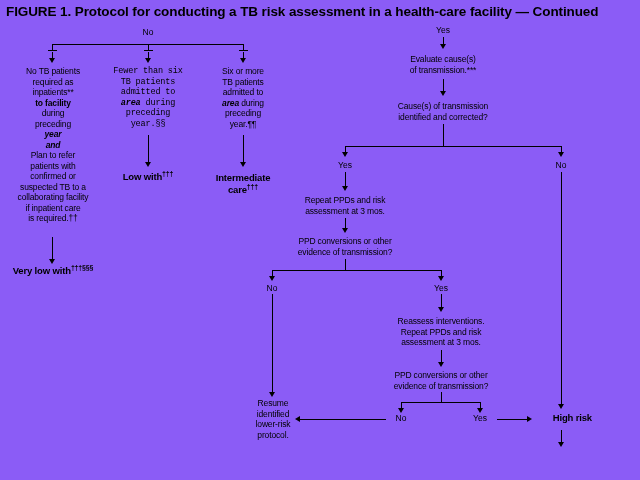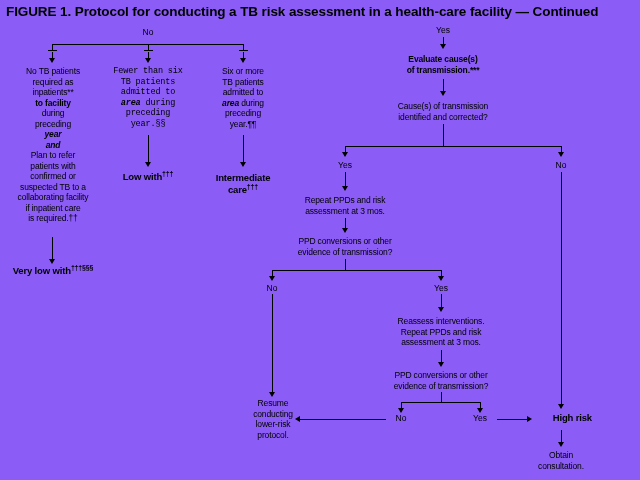--- a/index.html
+++ b/index.html
@@ -173,21 +173,21 @@
   <div class="arrow-down" style="left:240px; top:162px;"></div>
   <div class="node bold" style="left:200px; top:172px; width:86px; line-height:11.5px;">
     <span>Intermediate</span><br>
     <span>care</span><sup>†††</sup>
   </div>
 
   <div class="lbl" style="left:429px; top:25px; width:28px;">Yes</div>
   <div class="vline" style="left:443px; top:37px; height:9px;"></div>
   <div class="arrow-down" style="left:440px; top:44px;"></div>
 
-  <div class="node" style="left:383px; top:54px; width:120px;font-weight:bold;">
+  <div class="node" style="left:383px; top:54px; width:120px;">
     <span>Evaluate cause(s)</span><br>
     <span>of transmission.***</span>
   </div>
 
   <div class="vline" style="left:443px; top:79px; height:14px;"></div>
   <div class="arrow-down" style="left:440px; top:91px;"></div>
 
   <div class="node" style="left:373px; top:101px; width:140px;">
     <span>Cause(s) of transmission</span><br>
     <span>identified and corrected?</span>
@@ -257,36 +257,32 @@
   <div class="arrow-down" style="left:477px; top:408px;"></div>
 
   <div class="lbl" style="left:387px; top:413px; width:28px;">No</div>
   <div class="lbl" style="left:466px; top:413px; width:28px;">Yes</div>
 
   <div class="hline" style="left:300px; top:419px; width:86px;"></div>
   <div class="arrow-left" style="left:295px; top:416px;"></div>
 
   <div class="node" style="left:240px; top:398px; width:66px;">
     <span>Resume</span><br>
-    <span>conducting</span><br>
+    <span>identified</span><br>
     <span>lower-risk</span><br>
     <span>protocol.</span>
   </div>
 
   <div class="hline" style="left:497px; top:419px; width:31px;"></div>
   <div class="arrow-right" style="left:527px; top:416px;"></div>
 
   <div class="vline" style="left:561px; top:172px; height:235px;"></div>
   <div class="arrow-down" style="left:558px; top:404px;"></div>
 
   <div class="node bold" style="left:530px; top:413px; width:62px; text-align:right;">
     <span>High risk</span>
   </div>
 
   <div class="vline" style="left:561px; top:430px; height:14px;"></div>
   <div class="arrow-down" style="left:558px; top:442px;"></div>
 
-  <div class="node" style="left:516px; top:450px; width:90px;">
-    <span>Obtain</span><br>
-    <span>consultation.</span>
-  </div>
 
 </div>
 
 </body></html>

